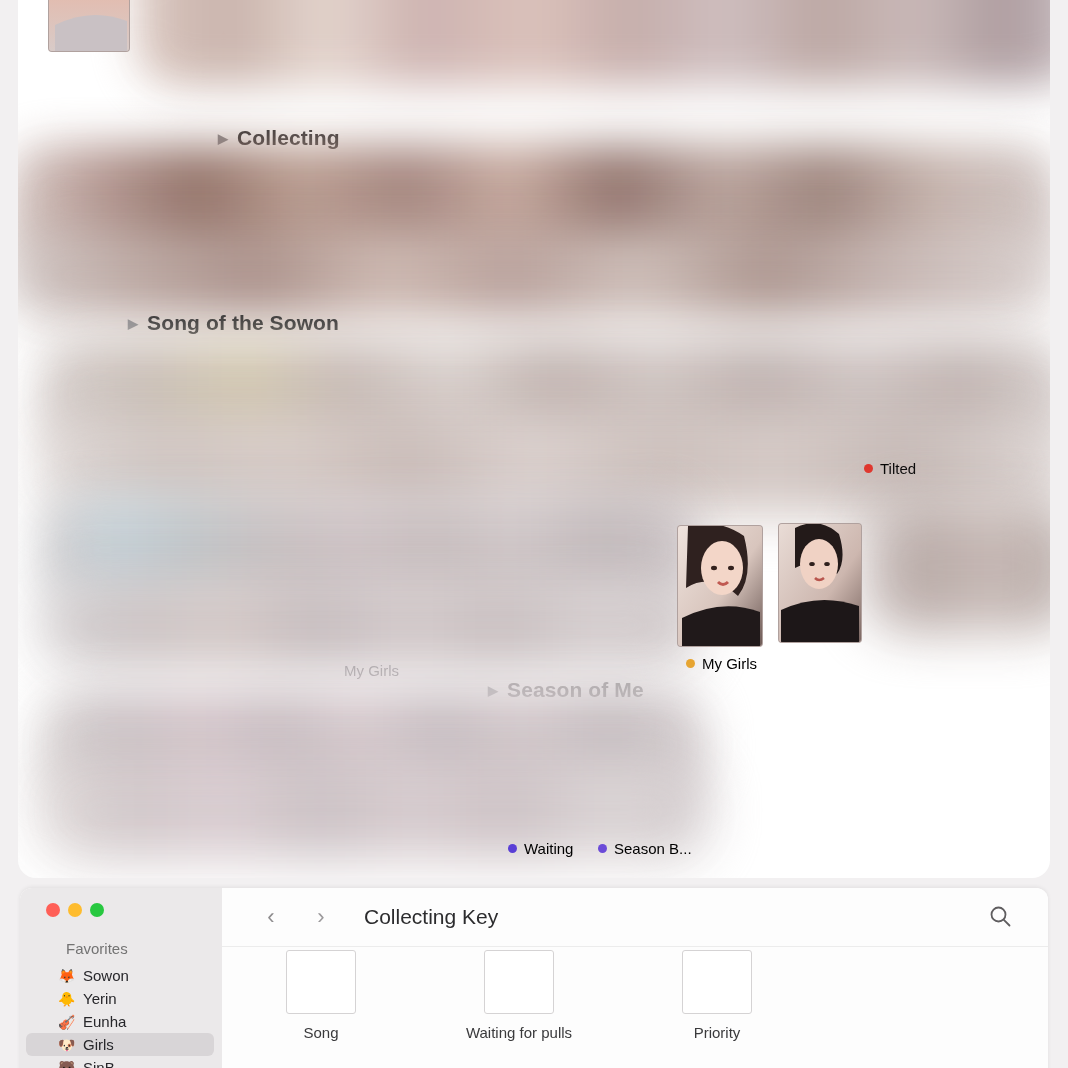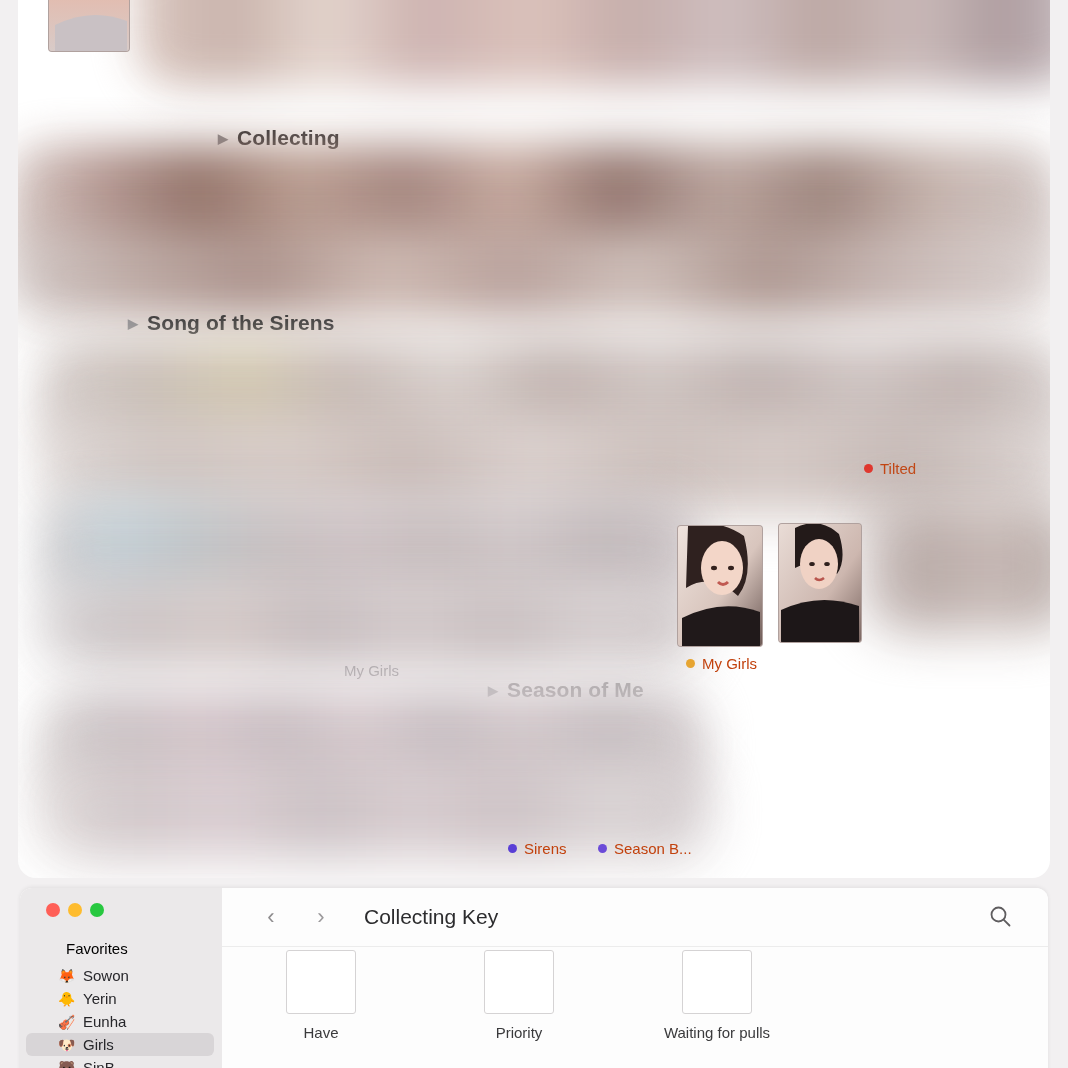--- a/index.html
+++ b/index.html
@@ -70,21 +70,21 @@
   }
   .sect.faded { color: #6d6a6c; opacity: 0.55; }
 
   
   .legend-chip {
     position: absolute;
     display: flex;
     align-items: center;
     gap: 7px;
     font-size: 15px;
-    color: #c2410c;
+    color: #000000;
     white-space: nowrap;
   }
   .legend-chip .dot {
     width: 9px;
     height: 9px;
     border-radius: 50%;
     display: inline-block;
     flex: none;
   }
   .legend-chip.ghost { color: #9a9699; opacity: 0.7; }
@@ -120,21 +120,21 @@
     width: 14px;
     height: 14px;
     border-radius: 50%;
     display: block;
   }
   .side-head {
     position: absolute;
     left: 46px;
     top: 52px;
     font-size: 15px;
-    color: #000000;
+    color: #737373;
   }
   .side-list {
     position: absolute;
     left: 0;
     top: 76px;
     width: 202px;
   }
   .side-item {
     display: flex;
     align-items: center;
@@ -250,21 +250,21 @@
       <span>Collecting</span>
     </div>
 
     <div class="blur-strip" style="left:-10px; top:185px; width:1050px; height:120px;
          background:linear-gradient(90deg,#d7cac6 0%,#b59892 8%,#8f6d63 18%,#b89a8d 28%,#a08079 38%,#c5a79c 48%,#8d6e67 58%,#b7a099 68%,#9a8078 78%,#c3b0a9 88%,#cfc4c2 100%);"></div>
     <div class="blur-strip soft" style="left:-10px; top:270px; width:1050px; height:90px;
          background:linear-gradient(90deg,#cfc5c3 0%,#b9a59f 12%,#a78c85 24%,#cbb6ae 36%,#b49b95 48%,#ccbcb6 60%,#a89089 72%,#c3b2ae 84%,#d7cecc 100%);"></div>
 
     <div class="sect" style="left:110px; top:351px;">
       <span class="tri">▶</span>
-      <span>Song of the Sirens</span>
+      <span>Song of the Sowon</span>
     </div>
 
     <div class="blur-strip" style="left:20px; top:380px; width:1030px; height:110px;
          background:linear-gradient(90deg,#d5cdcb 0%,#c8bdb6 10%,#d2c7ae 20%,#c6b9b4 30%,#d8cfcb 40%,#bfb1ad 50%,#cfc4c1 60%,#bdb0ad 70%,#cec3c1 80%,#bfb2af 90%,#d6cecc 100%);"></div>
     <div class="blur-strip soft" style="left:20px; top:455px; width:1030px; height:100px;
          background:linear-gradient(90deg,#ddd6d4 0%,#cdc2be 12%,#d5c9c4 24%,#c6b8b4 36%,#d9cecb 48%,#c9bcb8 60%,#d3c7c3 72%,#c2b5b1 84%,#dcd4d2 100%);"></div>
 
     <div class="legend-chip" style="left:846px; top:500px;">
       <span class="dot" style="background:#e0342b;"></span>
       <span>Tilted</span>
@@ -331,21 +331,21 @@
          background:linear-gradient(90deg,#d9d4d3 0%,#c9c0c3 12%,#d3c4c9 24%,#c7bcc0 36%,#d6c9cd 48%,#c5bbbf 60%,#d2c7ca 72%,#c3babd 86%,#d7d0d1 100%);"></div>
     <div class="blur-strip soft" style="left:20px; top:800px; width:670px; height:100px;
          background:linear-gradient(90deg,#ded8d7 0%,#cfc5c7 14%,#d8cbcf 28%,#c9bfc2 42%,#d6cacd 56%,#cbc0c3 70%,#dad3d4 86%,#cec6c8 100%);"></div>
 
     <div class="legend-chip ghost" style="left:42px; top:880px;margin-top:34px;">
       <span class="dot" style="background:#ecc13c;"></span>
       <span>My Day</span>
     </div>
     <div class="legend-chip" style="left:490px; top:880px;">
       <span class="dot" style="background:#5a3fd6;"></span>
-      <span>Sirens</span>
+      <span>Waiting</span>
     </div>
     <div class="legend-chip" style="left:580px; top:880px;">
       <span class="dot" style="background:#6b4bd8;"></span>
       <span>Season B...</span>
     </div>
   </div>
 
   <div class="finder">
 
     <div class="finder-sidebar">
@@ -389,26 +389,26 @@
           <svg viewBox="0 0 24 24" width="24" height="24" fill="none" stroke="#5f5d5f" stroke-width="1.8">
             <circle cx="10.5" cy="10.5" r="7"></circle>
             <line x1="15.6" y1="15.6" x2="21.5" y2="21.5" stroke-linecap="round"></line>
           </svg>
         </div>
       </div>
 
       <div class="files">
         <div class="file">
           <div class="folder-box"></div>
-          <div class="file-label">Have</div>
+          <div class="file-label">Song</div>
+        </div>
+        <div class="file">
+          <div class="folder-box"></div>
+          <div class="file-label">Waiting for pulls</div>
         </div>
         <div class="file">
           <div class="folder-box"></div>
           <div class="file-label">Priority</div>
         </div>
-        <div class="file">
-          <div class="folder-box"></div>
-          <div class="file-label">Waiting for pulls</div>
-        </div>
       </div>
     </div>
   </div>
 </div>
 
 </body></html>

